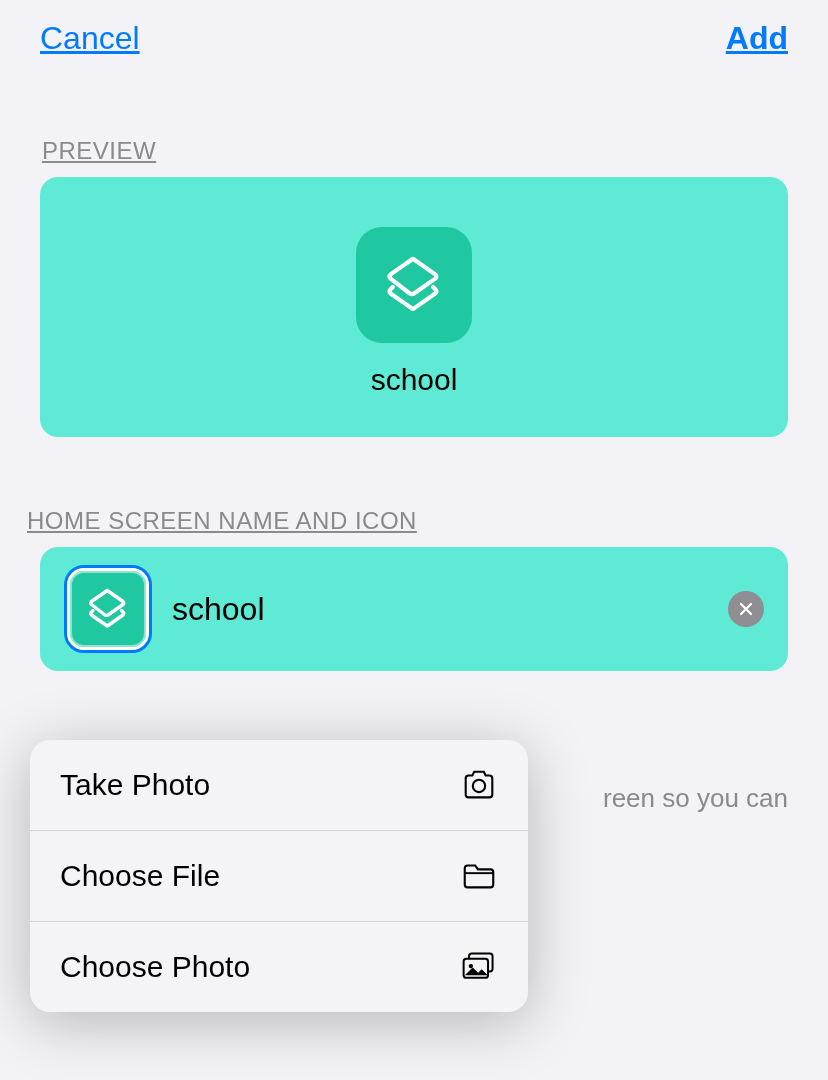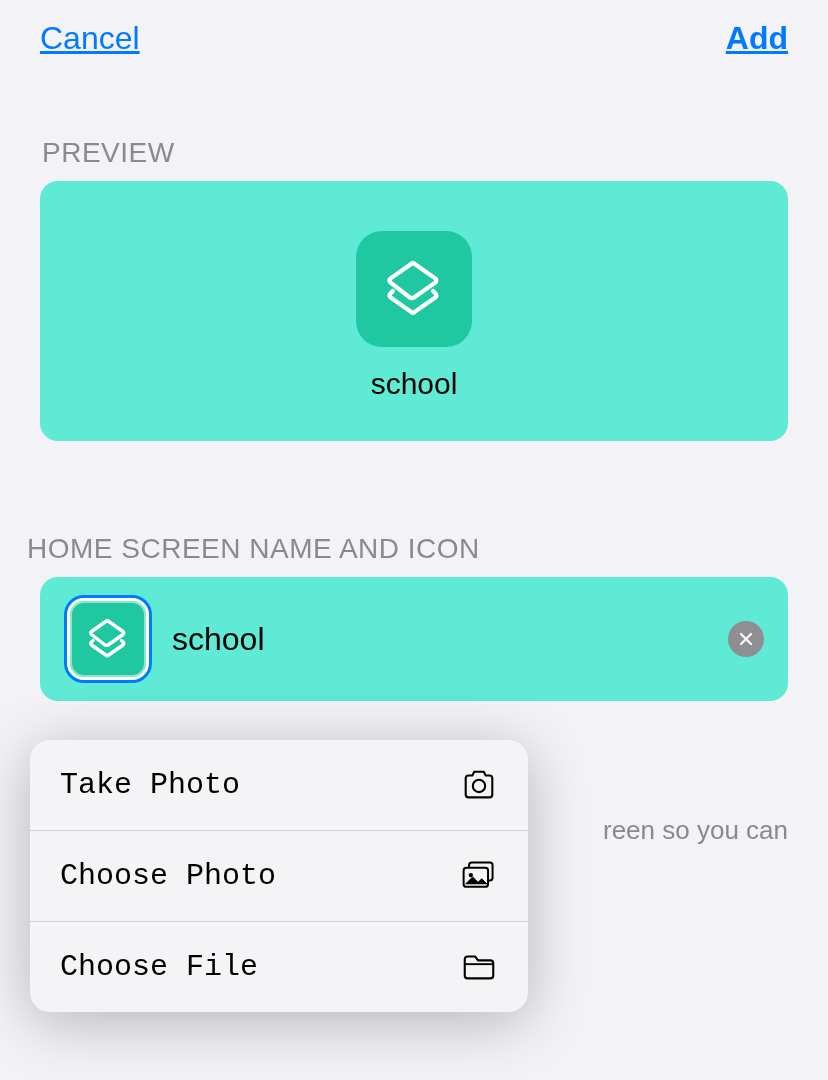--- a/index.html
+++ b/index.html
@@ -24,28 +24,29 @@
     .header-link {
       font-size: 32px;
       color: #007aff;
       text-decoration: underline;
       cursor: pointer;
     }
     .header-link.bold {
       font-weight: 700;
     }
     .section-label {
-      font-size: 28px;
+      font-size: 24px;
       color: #8a8a8e;
       letter-spacing: 0.5px;
       padding: 0 0 12px 42px;
       margin-top: 60px;
+      text-decoration: underline;
     }
     .section-label.second {
-      margin-top: 92px;
+      margin-top: 70px;
       padding-left: 27px;
     }
     .card {
       background: #5eead4;
       border-radius: 18px;
       margin: 0 40px;
     }
     .preview-card {
       padding: 50px 0 40px 0;
       display: flex;
@@ -133,35 +134,33 @@
       padding: 26px 30px;
       cursor: pointer;
       border-bottom: 1px solid #d1d1d6;
     }
     .menu-item:last-child {
       border-bottom: none;
     }
     .menu-item-label {
       font-size: 30px;
       color: #000;
-      font-family: Liberation Mono, monospace;
     }
     .menu-item svg {
       width: 38px;
       height: 38px;
     }
     .footer-text {
       position: absolute;
       top: 780px;
       right: 40px;
       font-size: 26px;
       color: #8a8a8e;
       text-align: center;
       line-height: 1.4;
-      margin-top: 32px;
     }
   </style>
 </head>
 <body>
 
 <div class="header">
   <a class="header-link">Cancel</a>
   <a class="header-link bold">Add</a>
 </div>
 
@@ -195,31 +194,31 @@
 </div>
 
 <div class="footer-text">reen so you can</div>
 
 <div class="popup-menu">
   <div class="menu-item">
     <span class="menu-item-label">Take Photo</span>
     <svg viewBox="0 0 40 36">
       <path d="M6 11 Q6 8 9 8 L13 8 L15 4 L25 4 L27 8 L31 8 Q34 8 34 11 L34 28 Q34 31 31 31 L9 31 Q6 31 6 28 Z" fill="none" stroke="#000" stroke-width="2.2"></path>
       <circle cx="20" cy="19" r="6.5" fill="none" stroke="#000" stroke-width="2.2"></circle>
+    </svg>
+  </div>
+  <div class="menu-item">
+    <span class="menu-item-label">Choose File</span>
+    <svg viewBox="0 0 40 34">
+      <path d="M5 9 Q5 6 8 6 L16 6 L19 10 L32 10 Q35 10 35 13 L35 26 Q35 29 32 29 L8 29 Q5 29 5 26 Z" fill="none" stroke="#000" stroke-width="2.2"></path>
+      <line x1="5" y1="14" x2="35" y2="14" stroke="#000" stroke-width="2"></line>
     </svg>
   </div>
   <div class="menu-item">
     <span class="menu-item-label">Choose Photo</span>
     <svg viewBox="0 0 42 38">
       <rect x="10" y="4" width="26" height="20" rx="3" fill="none" stroke="#000" stroke-width="2.2"></rect>
       <rect x="4" y="10" width="27" height="21" rx="3" fill="#f4f4f6" stroke="#000" stroke-width="2.2"></rect>
       <circle cx="12" cy="18" r="2.4" fill="#000"></circle>
       <path d="M6 28 L14 20 L20 26 L24 22 L30 28" fill="#000" stroke="#000" stroke-width="1"></path>
     </svg>
   </div>
-  <div class="menu-item">
-    <span class="menu-item-label">Choose File</span>
-    <svg viewBox="0 0 40 34">
-      <path d="M5 9 Q5 6 8 6 L16 6 L19 10 L32 10 Q35 10 35 13 L35 26 Q35 29 32 29 L8 29 Q5 29 5 26 Z" fill="none" stroke="#000" stroke-width="2.2"></path>
-      <line x1="5" y1="14" x2="35" y2="14" stroke="#000" stroke-width="2"></line>
-    </svg>
-  </div>
 </div>
 
 </body></html>

